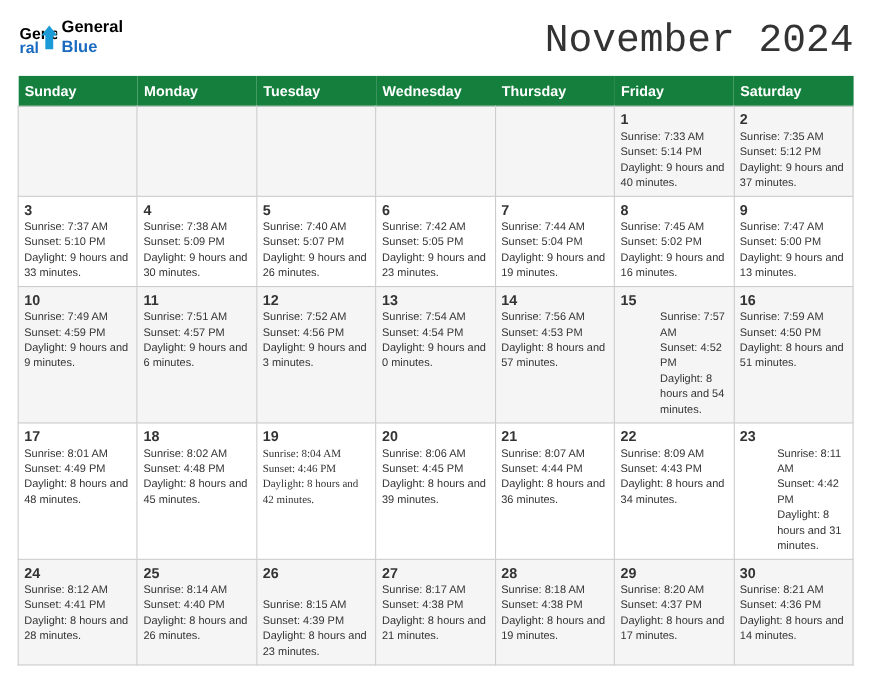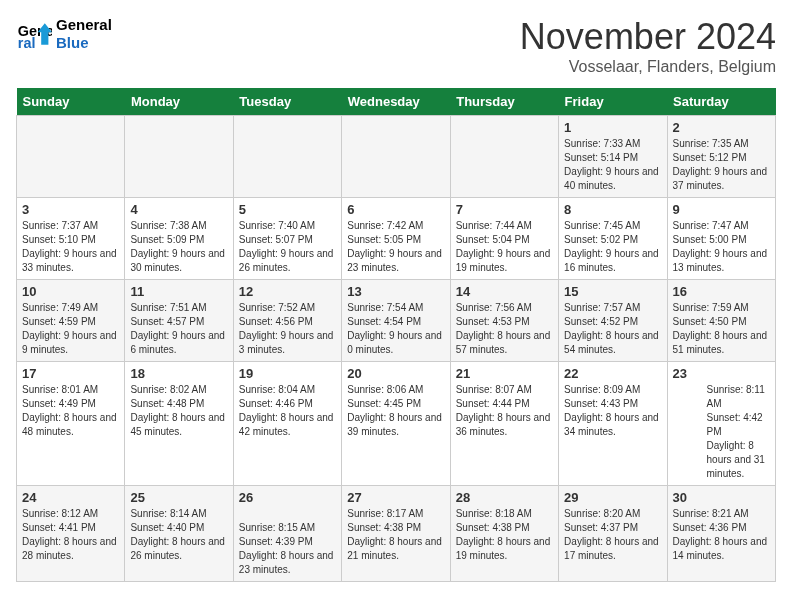--- a/index.html
+++ b/index.html
@@ -19,21 +19,22 @@
     .logo {
       display: flex;
       align-items: center;
       gap: 4px;
     }
     .logo-icon {
       width: 36px;
       height: 36px;
     }
     .title-area {
-      text-align: right;
+      text-align: center;
+      font-family: Liberation Mono, monospace;
     }
     .month-title {
       font-size: 36px;
       font-weight: 300;
       color: #333;
     }
     .location-title {
       font-size: 16px;
       color: #555;
     }
@@ -90,21 +91,20 @@
       <text x="2" y="36" font-size="16" font-weight="bold" fill="#1a6abf">ral</text>
       <polygon points="32,8 40,18 36,18 36,32 28,32 28,18 24,18" fill="#1a9ad7"></polygon>
     </svg>
     <div style="line-height:1.2">
       <div style="font-size:15px;font-weight:bold;color:#000;">General</div>
       <div style="font-size:15px;font-weight:bold;color:#1a6abf;">Blue</div>
     </div>
   </div>
   <div class="title-area">
     <div class="month-title">November 2024</div>
-    <div class="location-title">Vosselaar, Flanders, Belgium</div>
   </div>
 </div>
 
 <table>
   <thead>
     <tr>
     <th>Sunday</th>
         <th>Monday</th>
         <th>Tuesday</th>
         <th>Wednesday</th>
@@ -203,21 +203,21 @@
 Daylight: 9 hours and 0 minutes.</div>
         </td>
         <td>
           <span class="day-number">14</span>
           <div class="day-info" style="white-space: pre-line;">Sunrise: 7:56 AM
 Sunset: 4:53 PM
 Daylight: 8 hours and 57 minutes.</div>
         </td>
         <td>
           <span class="day-number">15</span>
-          <div class="day-info" style="white-space: pre-line;">Sunrise: 7:57 AM
+          <div class="day-info" style="white-space: pre-line; margin-left: 36px;">Sunrise: 7:57 AM
 Sunset: 4:52 PM
 Daylight: 8 hours and 54 minutes.</div>
         </td>
         <td>
           <span class="day-number">16</span>
           <div class="day-info" style="white-space: pre-line;">Sunrise: 7:59 AM
 Sunset: 4:50 PM
 Daylight: 8 hours and 51 minutes.</div>
         </td>
       </tr>
@@ -229,21 +229,21 @@
 Daylight: 8 hours and 48 minutes.</div>
         </td>
         <td>
           <span class="day-number">18</span>
           <div class="day-info" style="white-space: pre-line;">Sunrise: 8:02 AM
 Sunset: 4:48 PM
 Daylight: 8 hours and 45 minutes.</div>
         </td>
         <td>
           <span class="day-number">19</span>
-          <div class="day-info" style="white-space: pre-line;">Sunrise: 8:04 AM
+          <div class="day-info" style="white-space: pre-line; font-family: Liberation Serif, serif;">Sunrise: 8:04 AM
 Sunset: 4:46 PM
 Daylight: 8 hours and 42 minutes.</div>
         </td>
         <td>
           <span class="day-number">20</span>
           <div class="day-info" style="white-space: pre-line;">Sunrise: 8:06 AM
 Sunset: 4:45 PM
 Daylight: 8 hours and 39 minutes.</div>
         </td>
         <td>

